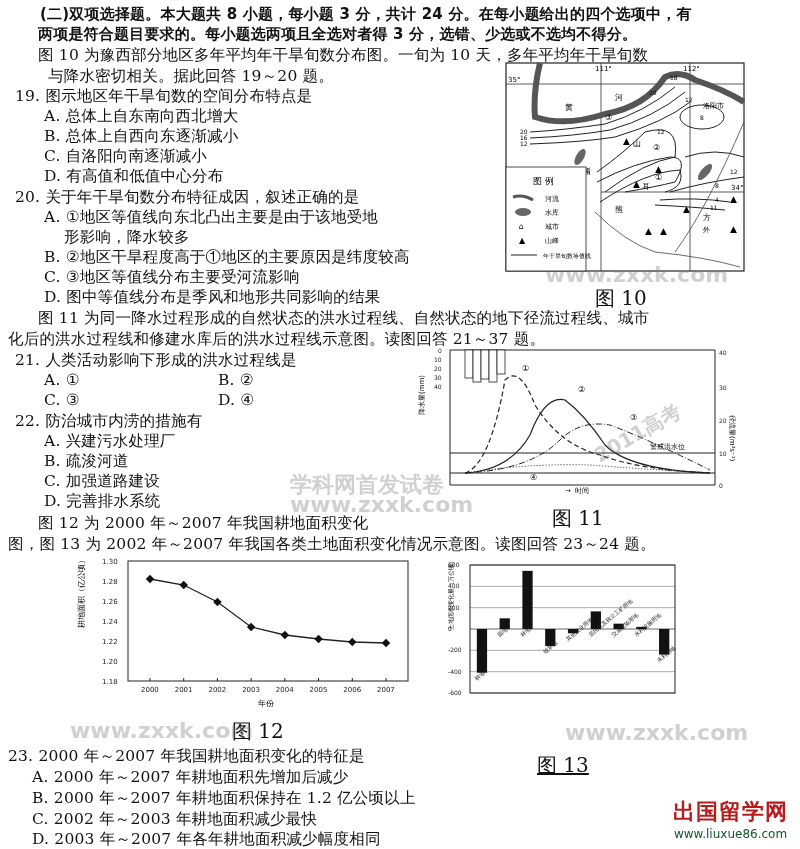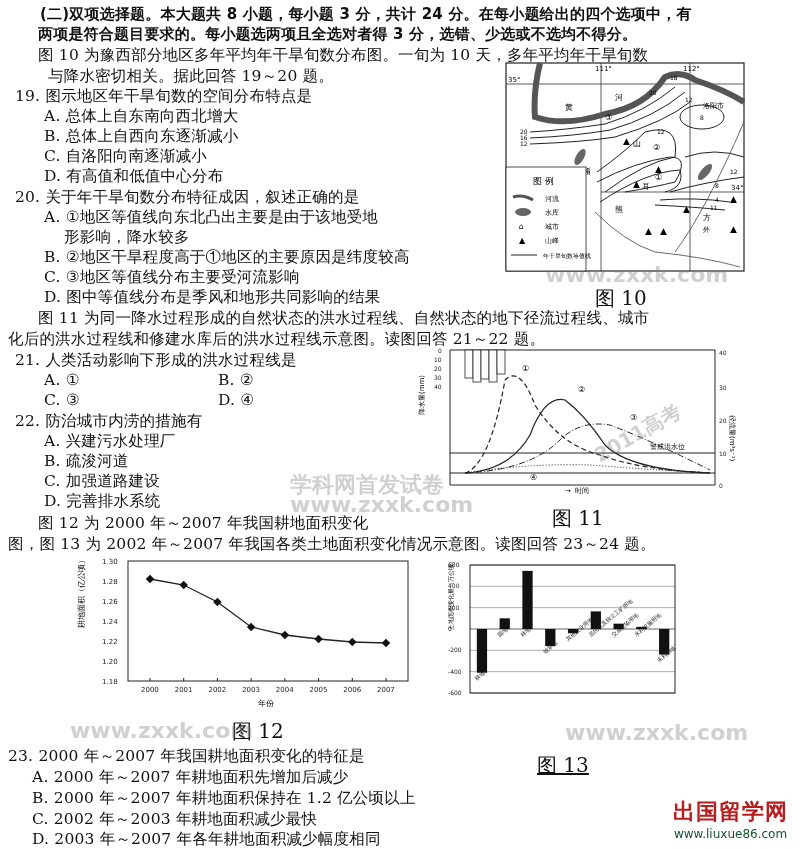--- a/index.html
+++ b/index.html
@@ -116,21 +116,21 @@
     <text x="40" y="167" font-size="7">城市</text>
     <text x="14" y="181" font-size="8">▲</text>
     <text x="40" y="181" font-size="7">山峰</text>
     <line x1="6" y1="193" x2="32" y2="193" stroke="#222" stroke-width="1"></line>
     <text x="38" y="196" font-size="6">年干旱旬数等值线</text>
   </svg>
 </div>
 <div class="caption" style="left:595px;top:285px;">图 10</div>
 
 <div class="line" style="left:38px;top:308px;">图 11 为同一降水过程形成的自然状态的洪水过程线、自然状态的地下径流过程线、城市</div>
-<div class="line" style="left:8px;top:329px;">化后的洪水过程线和修建水库后的洪水过程线示意图。读图回答 21～22 题。</div>
+<div class="line" style="left:8px;top:329px;">化后的洪水过程线和修建水库后的洪水过程线示意图。读图回答 21～37 题。</div>
 
 <div class="line" style="left:15px;top:350px;">21. 人类活动影响下形成的洪水过程线是</div>
 <div class="line" style="left:44px;top:370px;">A. ①</div>
 <div class="line" style="left:218px;top:370px;">B. ②</div>
 <div class="line" style="left:44px;top:390px;">C. ③</div>
 <div class="line" style="left:218px;top:390px;">D. ④</div>
 
 <div class="line" style="left:15px;top:411px;">22. 防治城市内涝的措施有</div>
 <div class="line" style="left:44px;top:431px;text-align:center;">A. 兴建污水处理厂</div>
 <div class="line" style="left:44px;top:451px;">B. 疏浚河道</div>

